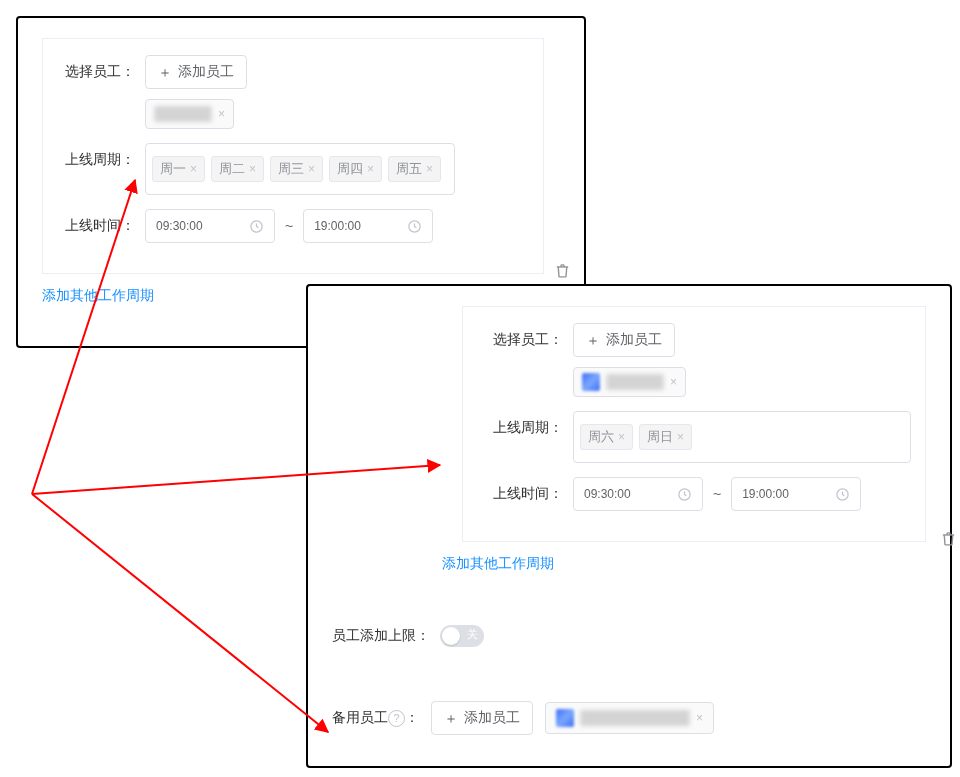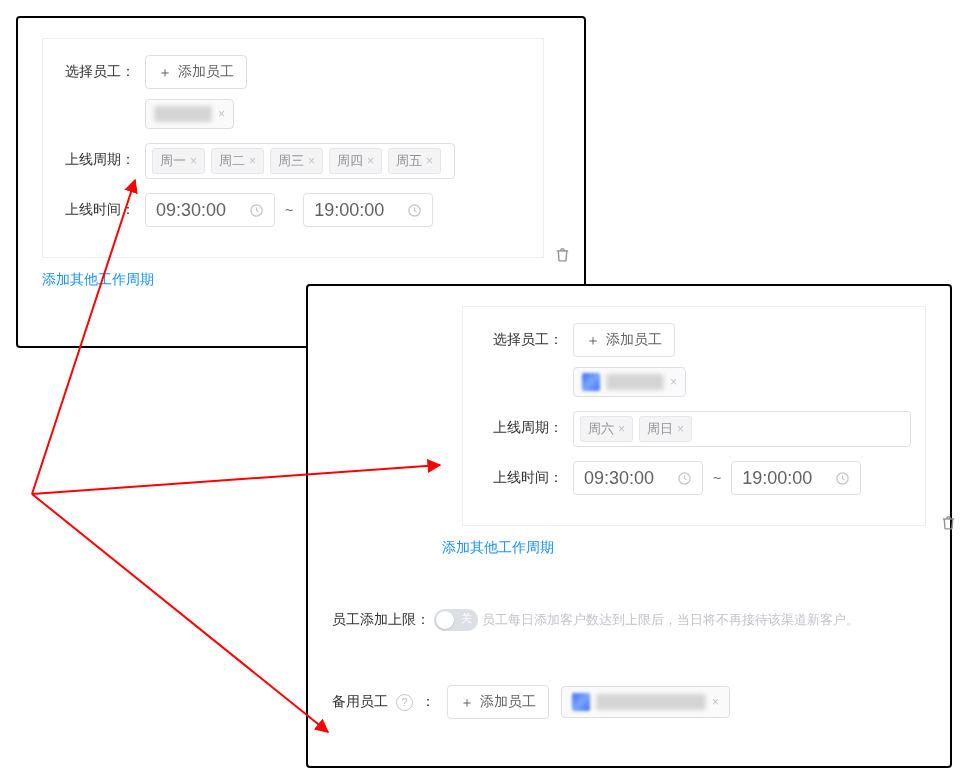--- a/index.html
+++ b/index.html
@@ -120,21 +120,21 @@
     background: linear-gradient(135deg,#3d6ef2 0%,#7aa6ff 50%,#3d6ef2 100%);
     border-radius: 2px;
     vertical-align: middle;
   }
   .blur.wide {
     width: 110px;
   }
   .tag-input {
     border: 1px solid #dcdfe6;
     border-radius: 4px;
-    padding: 4px 6px;
+    padding: 12px 6px;
     display: flex;
     flex-wrap: wrap;
     gap: 6px;
     min-height: 32px;
     box-sizing: border-box;
     width: 310px;
   }
   .tag {
     display: inline-flex;
     align-items: center;
@@ -156,21 +156,21 @@
     display: inline-flex;
     align-items: center;
     justify-content: space-between;
     width: 130px;
     height: 34px;
     border: 1px solid #dcdfe6;
     border-radius: 4px;
     padding: 0 10px;
     box-sizing: border-box;
     color: #606266;
-    font-size: 18px;
+    font-size: 12px;
   }
   .time-input .clock {
     color: #c0c4cc;
   }
   .tilde {
     padding: 0 10px;
     color: #606266;
     line-height: 34px;
   }
   .trash {
@@ -200,21 +200,21 @@
     color: #1890ff;
     cursor: pointer;
     font-size: 14px;
     margin-top: 13px;
     display: inline-block;
   }
   .p2-section-gap { height: 46px; }
   .setting-row {
     display: flex;
     align-items: center;
-    gap: 4px;
+    gap: 10px;
     margin-top: 6px;
   }
   .setting-label {
     color: #303133;
   }
   .switch {
     width: 44px;
     height: 22px;
     border-radius: 11px;
     background: #dcdfe6;
@@ -244,21 +244,21 @@
   }
   .backup-row {
     display: flex;
     align-items: center;
     gap: 12px;
     margin-top: 54px;
   }
   .backup-label {
     display: inline-flex;
     align-items: center;
-    gap: 8px;
+    gap: 0;
     color: #303133;
   }
   .qmark {
     display: inline-flex;
     width: 15px;
     height: 15px;
     border-radius: 50%;
     border: 1px solid #c0c4cc;
     color: #c0c4cc;
     font-size: 11px;
@@ -455,21 +455,20 @@
   <span class="link">添加其他工作周期</span>
 
   <div class="p2-section-gap"></div>
 
   <div class="setting-row">
     <span class="setting-label">员工添加上限：</span>
     <span class="switch">
       <span class="knob"></span>
       <span class="sw-txt">关</span>
     </span>
-    <span class="hint">员工每日添加客户数达到上限后，当日将不再接待该渠道新客户。</span>
   </div>
 
   <div class="backup-row">
     <span class="backup-label">
       <span>备用员工</span>
       <span class="qmark">
           <span>?</span>
         </span>
       <span>：</span>
     </span>

